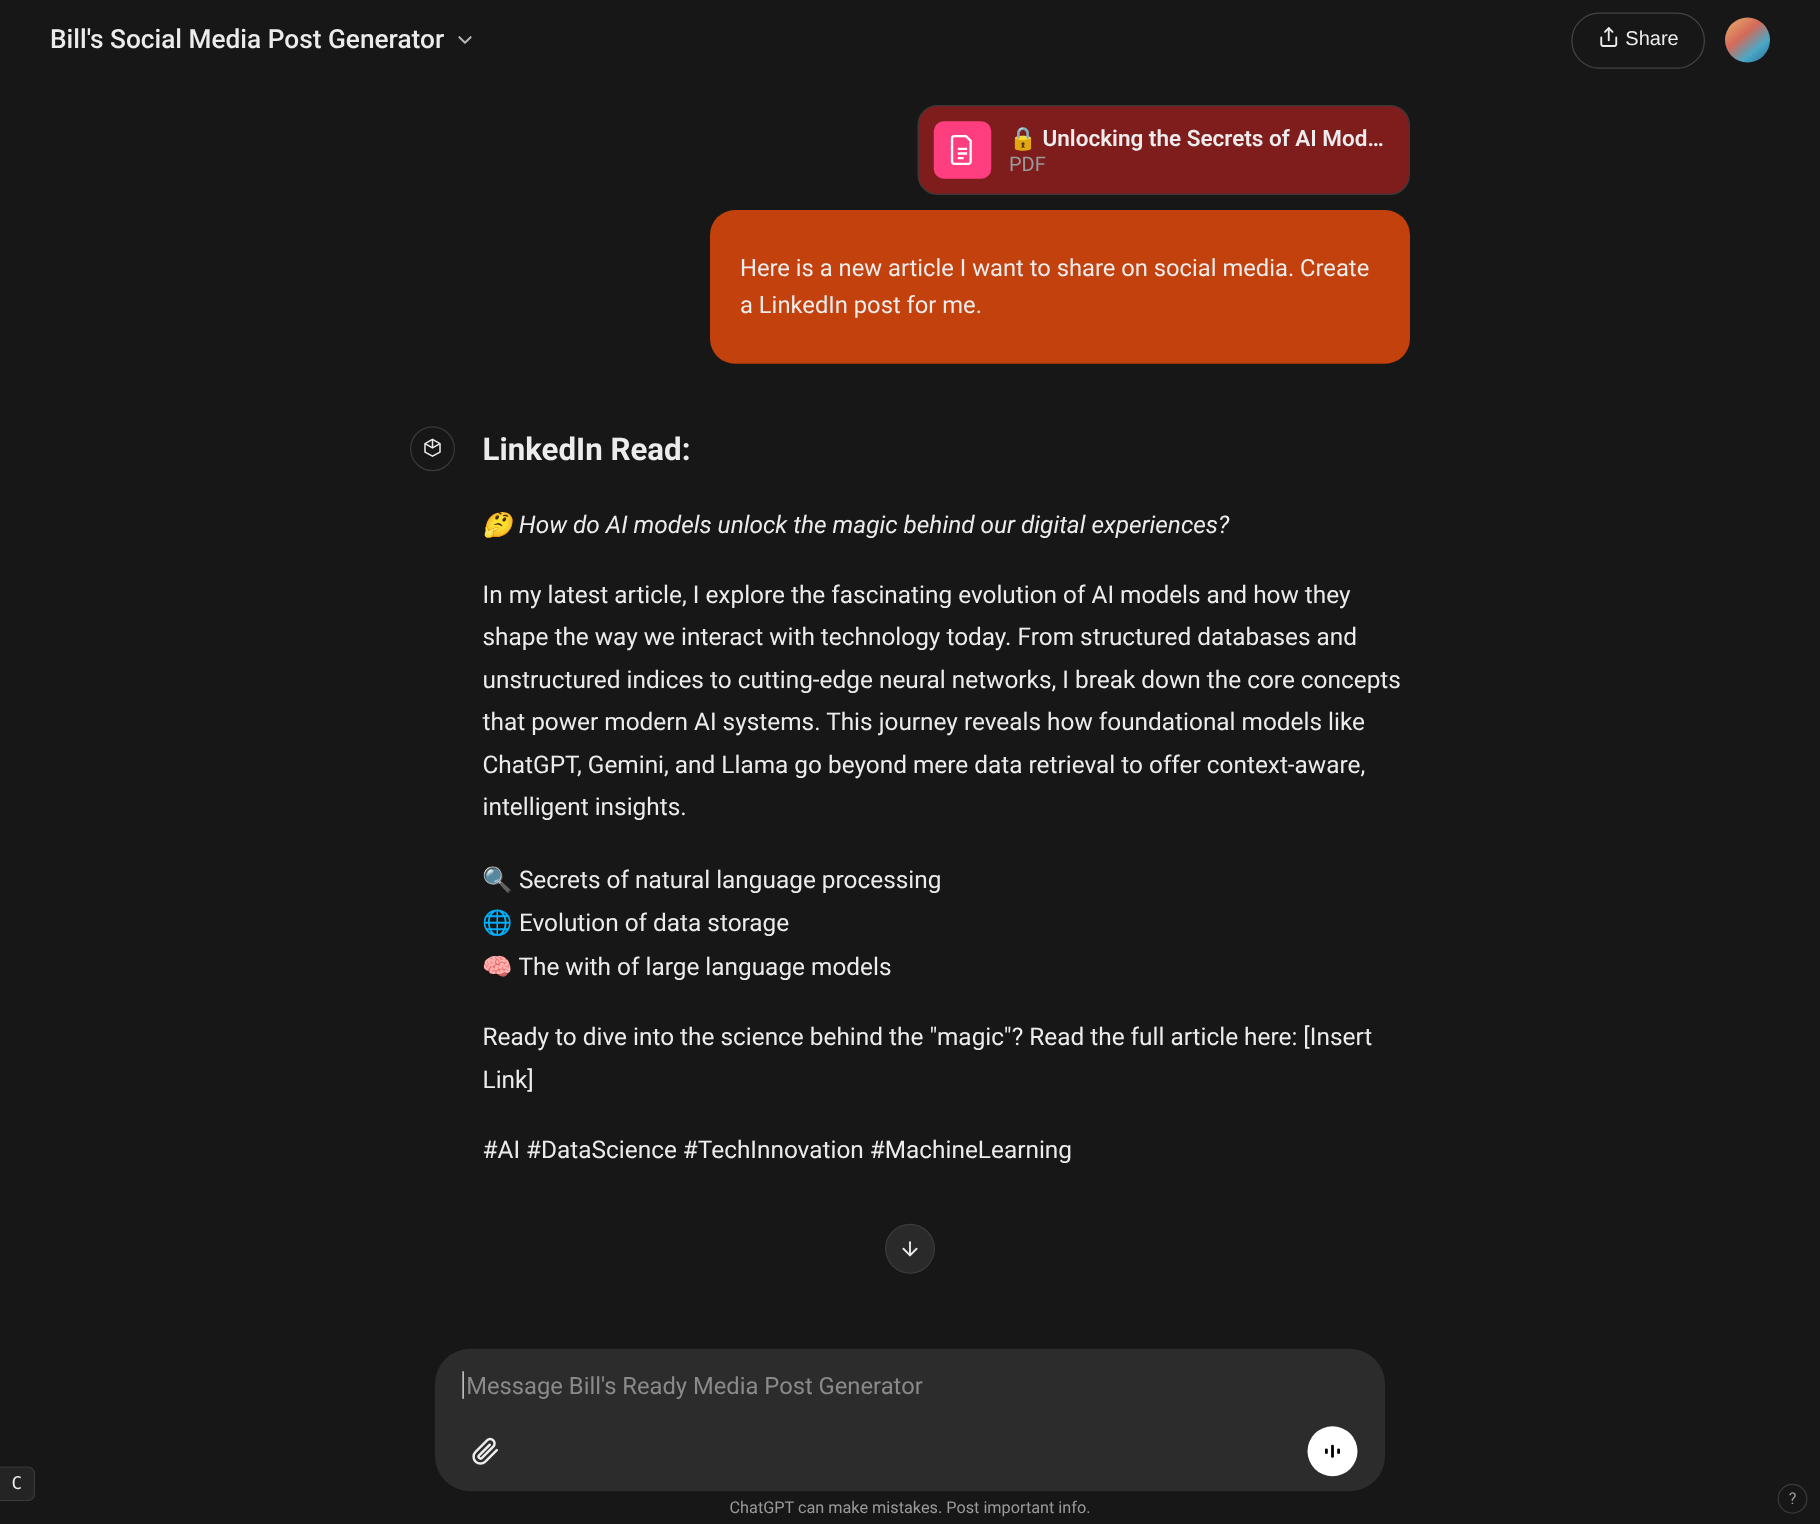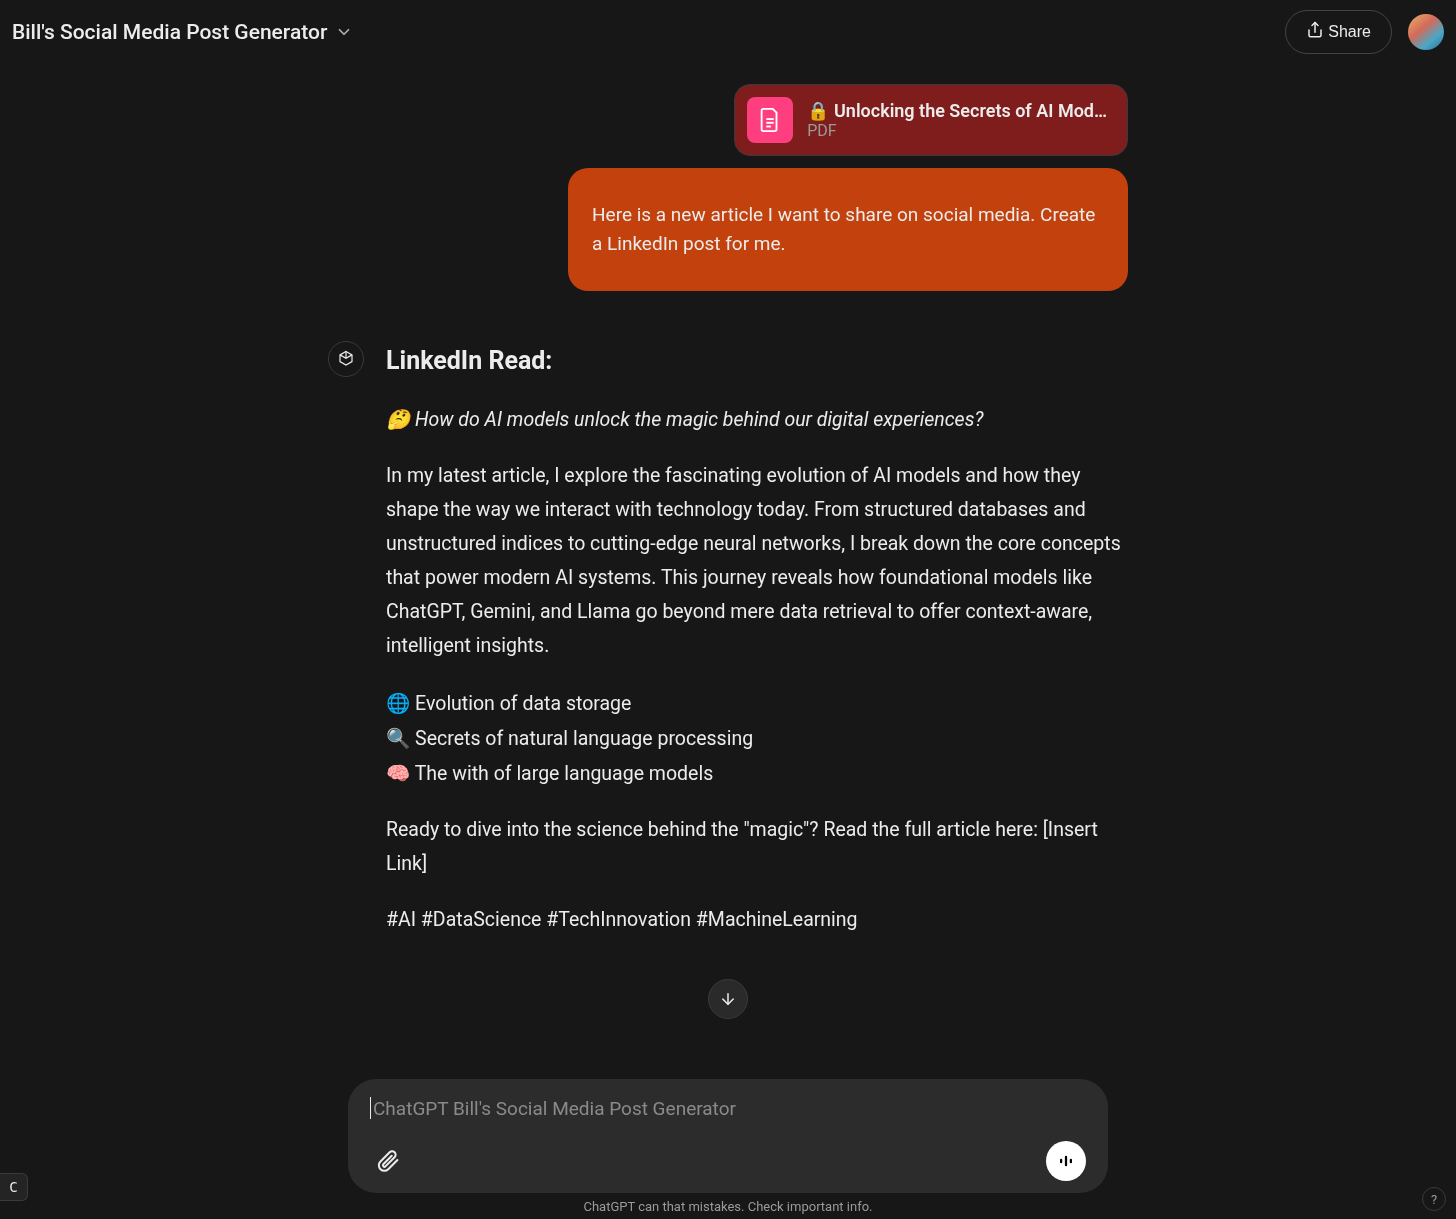--- a/index.html
+++ b/index.html
@@ -9,21 +9,21 @@
   font-family: -apple-system, BlinkMacSystemFont, "Segoe UI", Roboto, Helvetica, Arial, sans-serif;
   width: 1456px;
   height: 1219px;
   overflow: hidden;
   position: relative;
 }
 .header {
   display: flex;
   align-items: center;
   justify-content: space-between;
-  padding: 16px 12px;
+  padding: 16px 40px;
   height: 64px;
 }
 .header-left { display: flex; align-items: center; gap: 8px; cursor: pointer; }
 .app-title { font-size: 21px; font-weight: 500; color: #ececec; }
 .chevron { display: flex; align-items: center; }
 .header-right { display: flex; align-items: center; gap: 16px; }
 .share-btn {
   display: flex; align-items: center; gap: 4px;
   padding: 10px 20px;
   border: 1px solid #444;
@@ -202,54 +202,54 @@
       <svg width="18" height="18" viewBox="0 0 24 24" fill="none" stroke="#ececec" stroke-width="1.6">
           <path d="M12 2l8 4.5v9L12 20l-8-4.5v-9L12 2z"></path>
           <path d="M12 2v9M4 6.5l8 4.5 8-4.5"></path>
         </svg>
     </div>
     <div class="assistant-content">
       <h2>LinkedIn Read:</h2>
       <p class="italic-line">🤔 <span style="font-style:italic">How do AI models unlock the magic behind our digital experiences?</span></p>
       <p>In my latest article, I explore the fascinating evolution of AI models and how they shape the way we interact with technology today. From structured databases and unstructured indices to cutting-edge neural networks, I break down the core concepts that power modern AI systems. This journey reveals how foundational models like ChatGPT, Gemini, and Llama go beyond mere data retrieval to offer context-aware, intelligent insights.</p>
       <div class="bullets">
+        <div>🔍 Secrets of natural language processing</div>
         <div>🌐 Evolution of data storage</div>
-        <div>🔍 Secrets of natural language processing</div>
         <div>🧠 The with of large language models</div>
       </div>
       <p>Ready to dive into the science behind the "magic"? Read the full article here: [Insert Link]</p>
       <p class="hashtags">#AI #DataScience #TechInnovation #MachineLearning</p>
     </div>
   </div>
 </div>
 
 <div class="scroll-down">
   <svg width="18" height="18" viewBox="0 0 24 24" fill="none" stroke="#ececec" stroke-width="2" stroke-linecap="round" stroke-linejoin="round">
       <line x1="12" y1="5" x2="12" y2="19"></line>
       <polyline points="19 12 12 19 5 12"></polyline>
     </svg>
 </div>
 
 <div class="input-area">
   <div class="input-box">
     <div class="input-row-top">
-      <span class="input-placeholder"><span class="cursor-bar"></span><span>ChatGPT Bill's Social Media Post Generator</span></span>
+      <span class="input-placeholder"><span class="cursor-bar"></span><span>Message Bill's Ready Media Post Generator</span></span>
     </div>
     <div class="input-row-bottom">
       <div class="clip-btn">
         <svg width="24" height="24" viewBox="0 0 24 24" fill="none" stroke="#ececec" stroke-width="2" stroke-linecap="round" stroke-linejoin="round">
             <path d="M21.44 11.05l-9.19 9.19a5.5 5.5 0 0 1-7.78-7.78l9.19-9.19a3.5 3.5 0 0 1 4.95 4.95l-9.19 9.19a1.5 1.5 0 0 1-2.12-2.12l8.49-8.49"></path>
           </svg>
       </div>
       <div class="audio-btn">
         <svg width="18" height="18" viewBox="0 0 24 24" fill="#000">
             <rect x="4" y="9" width="3" height="6" rx="1.5"></rect>
             <rect x="10.5" y="5" width="3" height="14" rx="1.5"></rect>
             <rect x="17" y="9" width="3" height="6" rx="1.5"></rect>
           </svg>
       </div>
     </div>
   </div>
 </div>
 
-<div class="footer-note">ChatGPT can that mistakes. Check important info.</div>
+<div class="footer-note">ChatGPT can make mistakes. Post important info.</div>
 <div class="help-btn">?</div>
 <div class="corner-c">C</div>
 
 </body></html>

